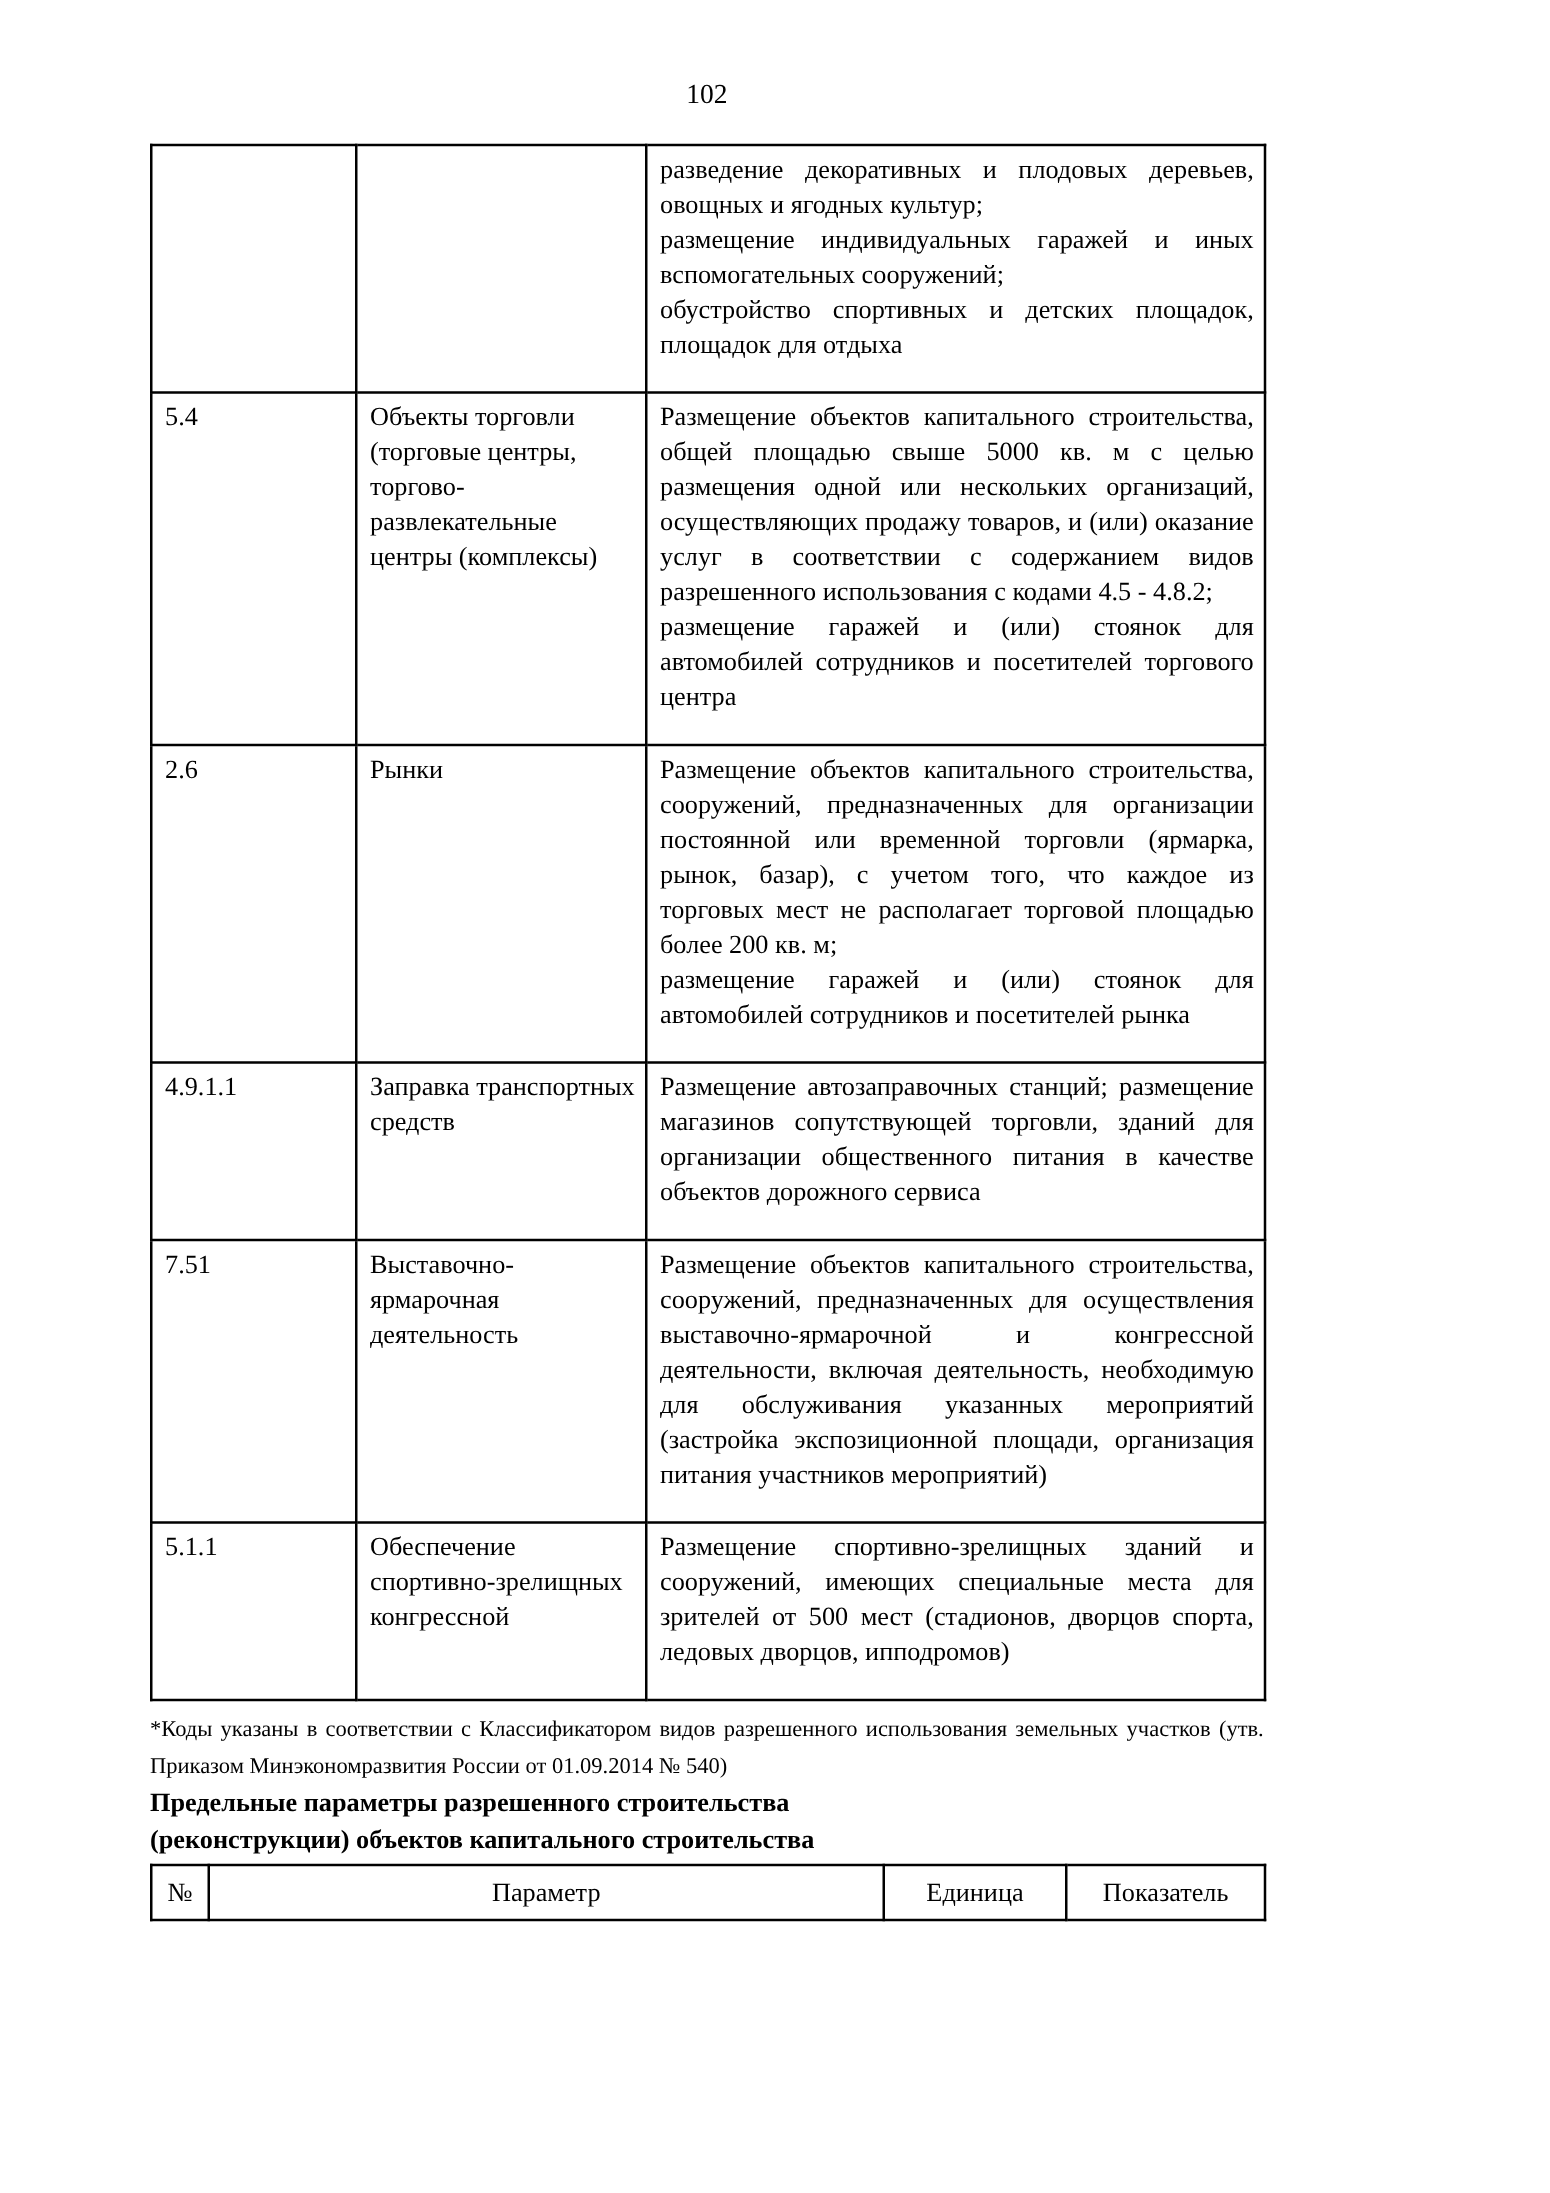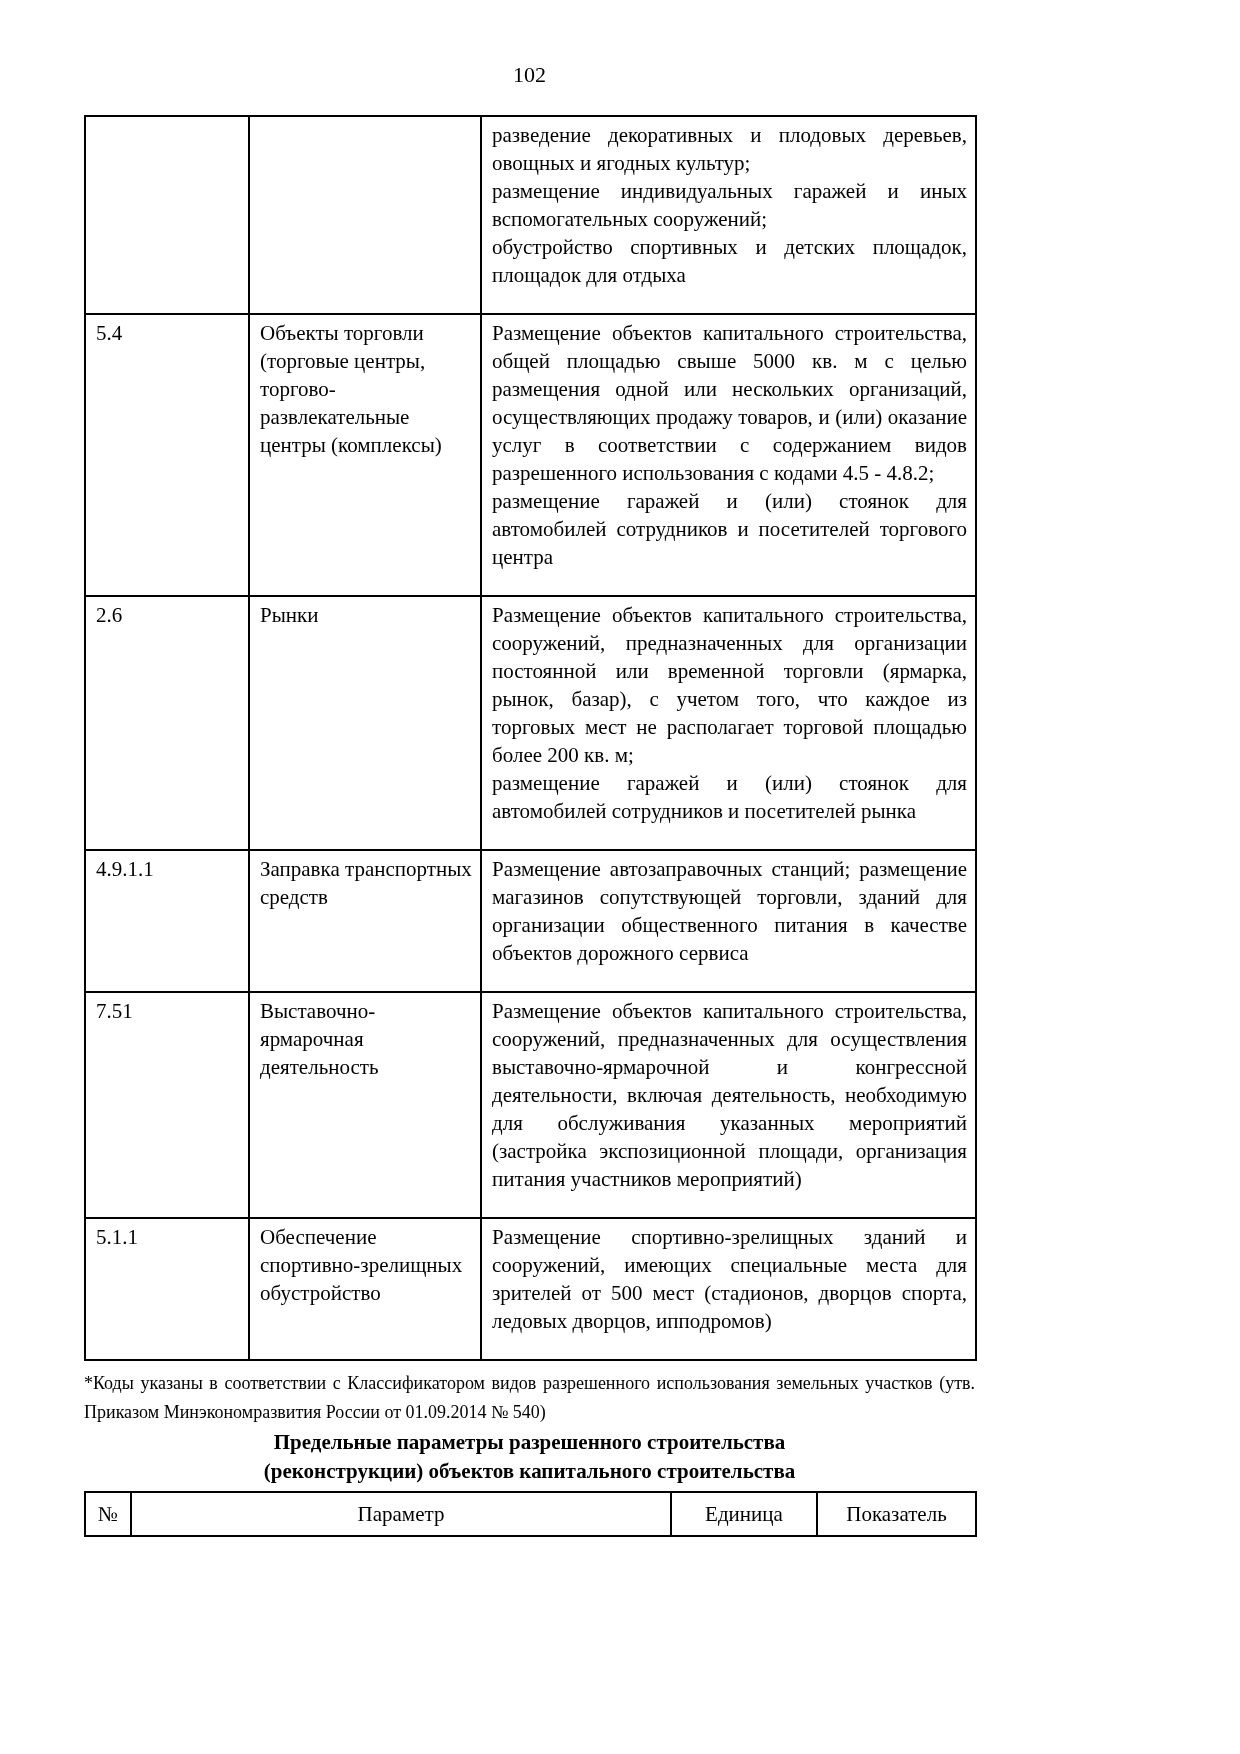--- a/index.html
+++ b/index.html
@@ -12,21 +12,21 @@
     overflow: hidden;
   }
   .page {
     position: relative;
     width: 1240px;
     height: 1754px;
     padding-top: 62px;
   }
   .content {
     width: 891px;
-    margin-left: 84px;
+    margin-left: 120px;
   }
   .page-number {
     text-align: center;
     font-size: 22px;
     line-height: 26px;
     margin-bottom: 27px;
   }
   table {
     border-collapse: collapse;
     width: 891px;
@@ -50,21 +50,21 @@
   }
   .footnote {
     width: 891px;
     margin-top: 8px;
     font-size: 18px;
     line-height: 29px;
     text-align: justify;
   }
   .section-title {
     width: 891px;
-    text-align: center;
+    text-align: left;
     font-size: 21px;
     font-weight: bold;
     line-height: 29px;
     margin-top: 1px;
   }
   .params-table {
     margin-top: 5px;
   }
   .params-table th {
     font-weight: normal;
@@ -113,21 +113,21 @@
           <td class="name">Заправка транспортных средств</td>
           <td class="desc">Размещение автозаправочных станций; размещение магазинов сопутствующей торговли, зданий для организации общественного питания в качестве объектов дорожного сервиса</td>
         </tr>
         <tr>
           <td class="code">7.51</td>
           <td class="name">Выставочно-ярмарочная деятельность</td>
           <td class="desc">Размещение объектов капитального строительства, сооружений, предназначенных для осуществления выставочно-ярмарочной и конгрессной деятельности, включая деятельность, необходимую для обслуживания указанных мероприятий (застройка экспозиционной площади, организация питания участников мероприятий)</td>
         </tr>
         <tr>
           <td class="code">5.1.1</td>
-          <td class="name">Обеспечение спортивно-зрелищных обустройство</td>
+          <td class="name">Обеспечение спортивно-зрелищных конгрессной</td>
           <td class="desc">Размещение спортивно-зрелищных зданий и сооружений, имеющих специальные места для зрителей от 500 мест (стадионов, дворцов спорта, ледовых дворцов, ипподромов)</td>
         </tr>
       </tbody>
     </table>
 
     <p class="footnote">*Коды указаны в соответствии с Классификатором видов разрешенного использования земельных участков (утв. Приказом Минэкономразвития России от 01.09.2014 № 540)</p>
 
     <div class="section-title">
       <span>Предельные параметры разрешенного строительства</span><br>
       <span>(реконструкции) объектов капитального строительства</span>

